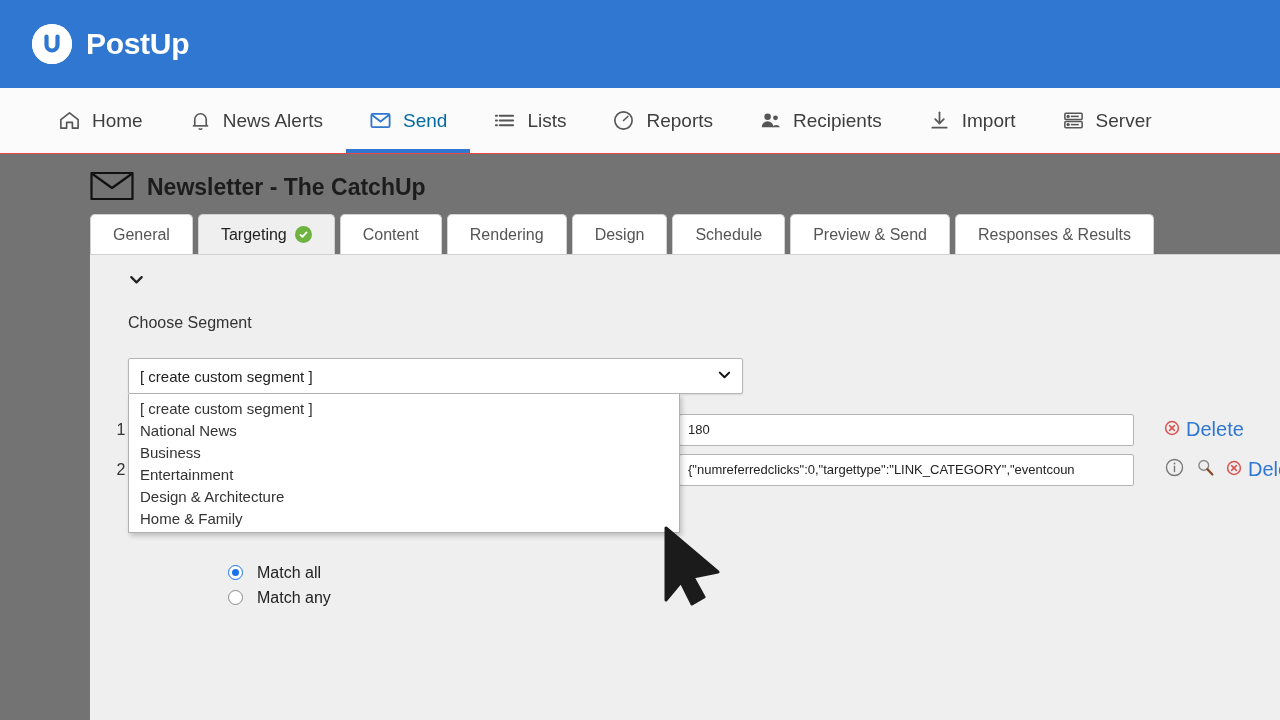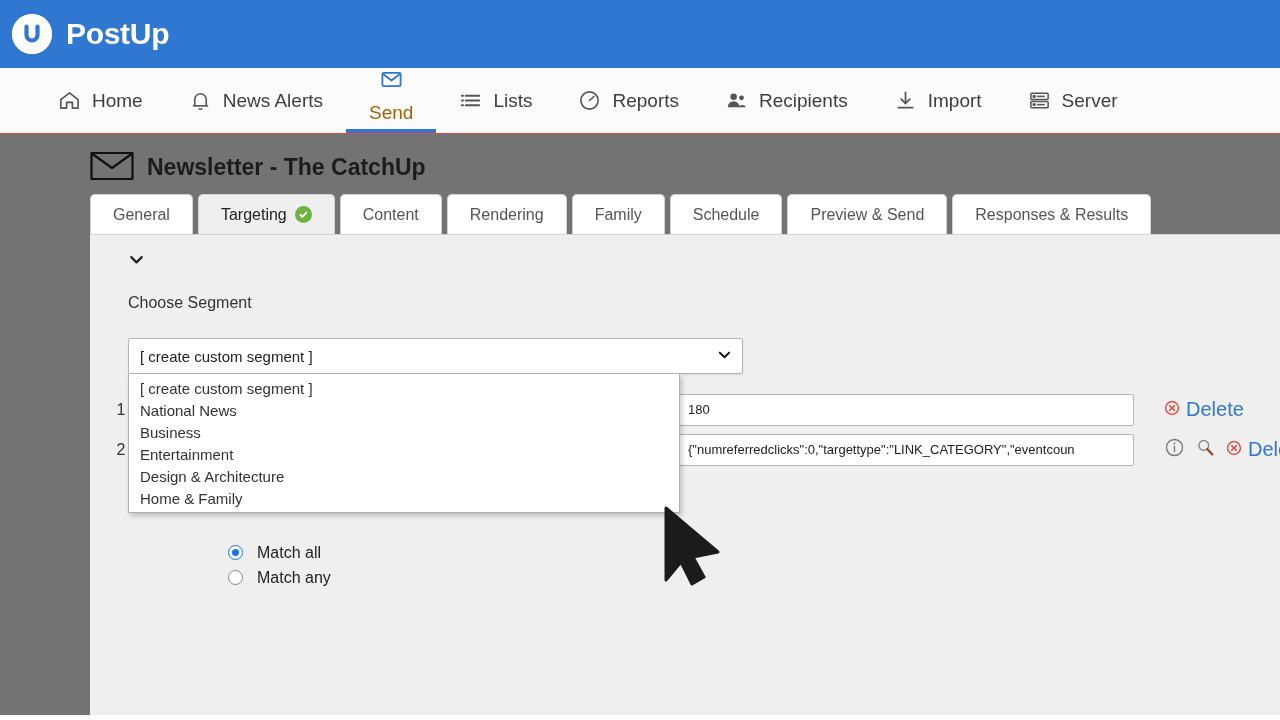--- a/index.html
+++ b/index.html
@@ -7,25 +7,25 @@
   body {
     width: 1280px; height: 720px;
     background: #ffffff;
     font-family: "Liberation Sans", sans-serif;
     overflow: hidden;
     position: relative;
   }
 
   
   .brand-header {
-    height: 68px;
+    height: 88px;
     background: #2f77d0;
     display: flex;
     align-items: center;
-    padding-left: 12px;
+    padding-left: 32px;
   }
   .brand-logo {
     width: 40px; height: 40px;
     border-radius: 50%;
     background: #ffffff;
     display: flex; align-items: center; justify-content: center;
     margin-right: 14px;
     flex: none;
   }
   .brand-logo svg { display: block; }
@@ -50,21 +50,21 @@
     align-items: center;
     gap: 11px;
     padding: 0 23px;
     color: #3e3e3e;
     font-size: 19px;
     position: relative;
     cursor: pointer;
     white-space: nowrap;
   }
   .nav-item .nav-ico { display: flex; align-items: center; }
-  .nav-item.active { color: #a16207; flex-direction: column; }
+  .nav-item.active { color: #0369a1; }
   .nav-item.active::after {
     content: "";
     position: absolute;
     left: 0; right: 0; bottom: 0;
     height: 4px;
     background: #2f77d0;
   }
 
   
   .page {
@@ -453,21 +453,21 @@
           </svg>
         </span>
       </div>
       <div class="tab">
         <span>Content</span>
       </div>
       <div class="tab">
         <span>Rendering</span>
       </div>
       <div class="tab">
-        <span>Family</span>
+        <span>Design</span>
       </div>
       <div class="tab">
         <span>Schedule</span>
       </div>
       <div class="tab">
         <span>Preview &amp; Send</span>
       </div>
       <div class="tab">
         <span>Responses &amp; Results</span>
       </div>

